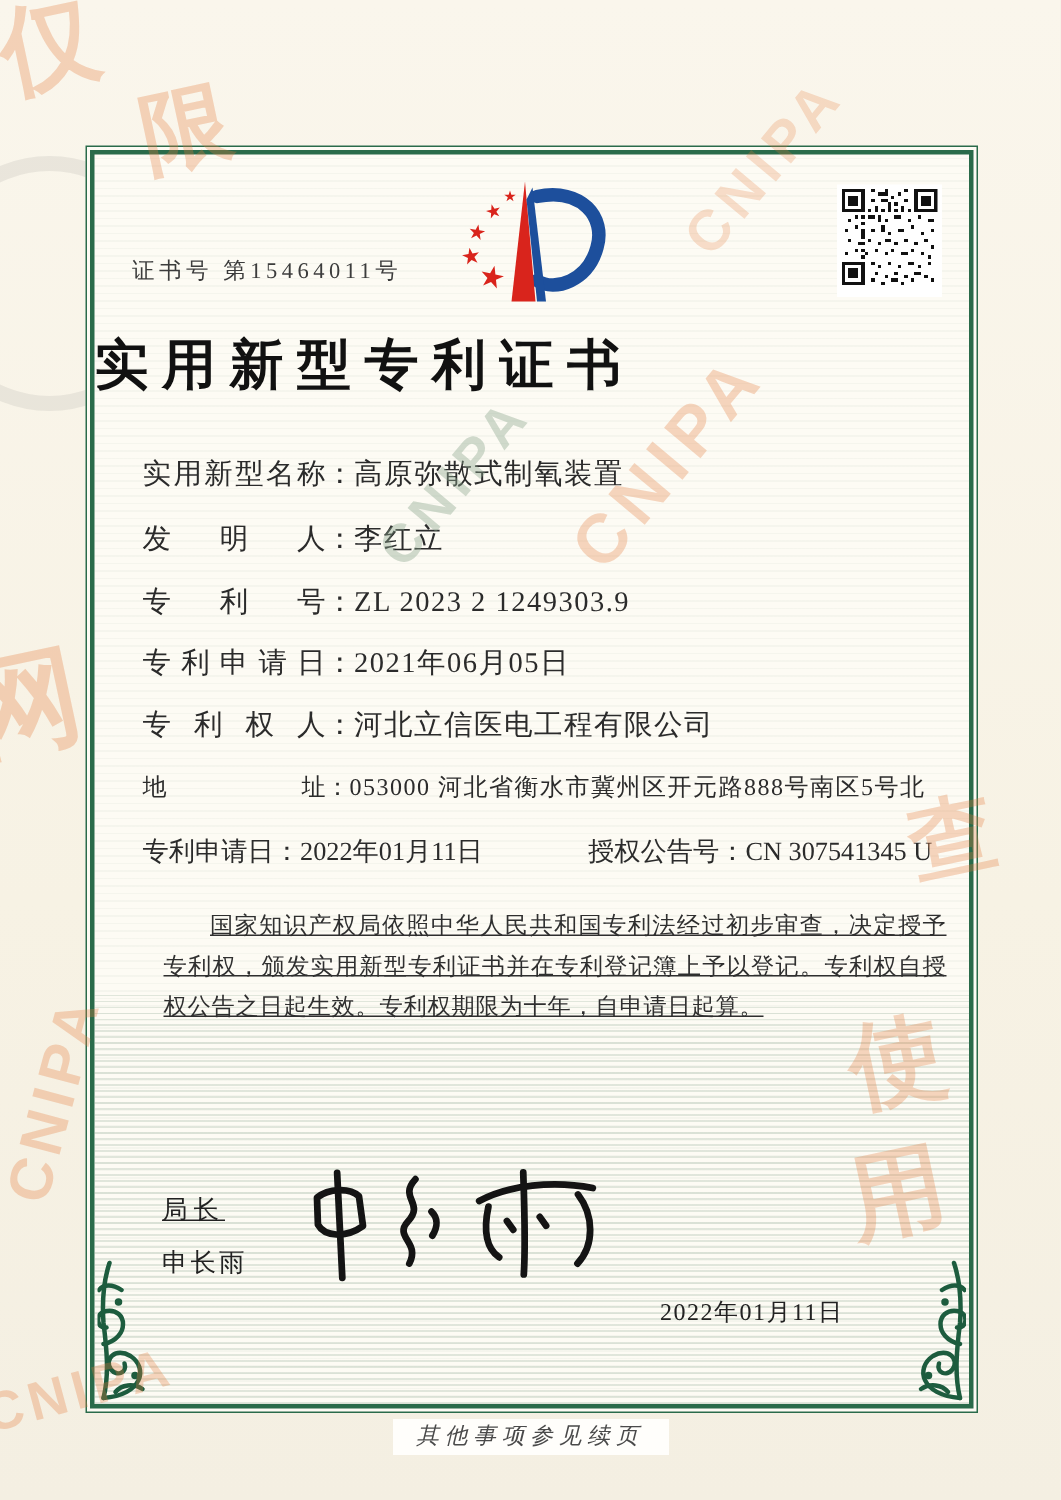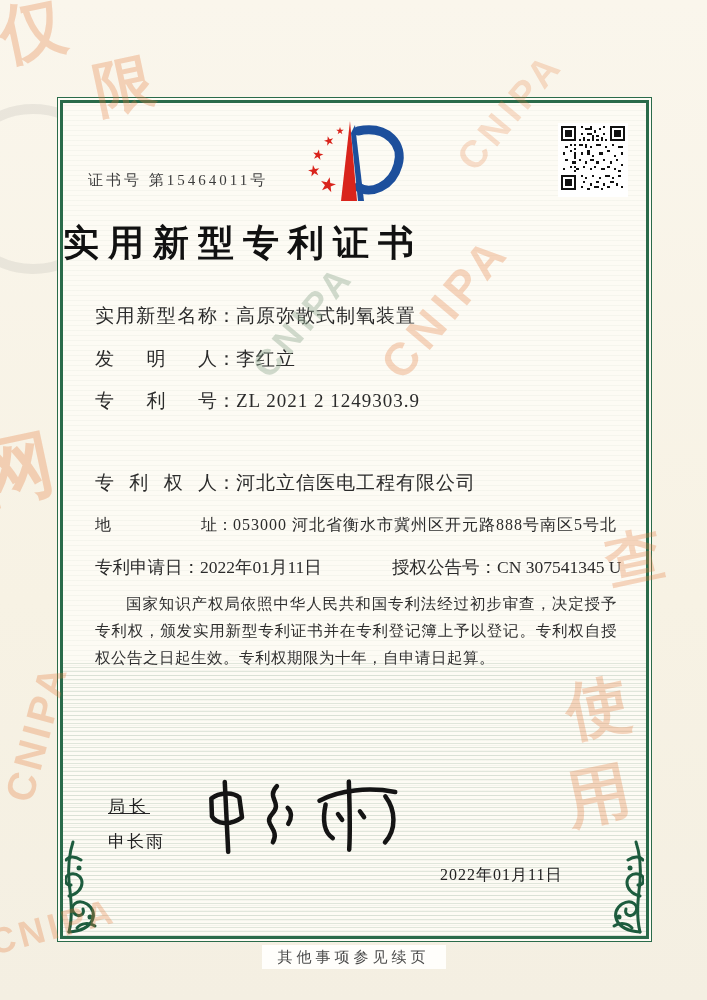--- a/index.html
+++ b/index.html
@@ -51,40 +51,40 @@
     font-size:36px;font-weight:bold;color:#111;letter-spacing:9px;margin:0;
   }
   
   .frow{position:absolute;left:32px;font-size:19px;color:#2b2b2b;white-space:nowrap;}
   .flabel{display:inline-block;width:122px;text-align:justify;text-align-last:justify;}
   .fcolon{display:inline-block;}
   .fvalue{letter-spacing:1px;}
   .grant-no-pair{position:absolute;left:297px;top:0;}
   
   .para{
-    position:absolute;left:32px;width:522px;margin:0;
+    position:absolute;left:32px;width:522px;margin:14px;
     font-size:15.5px;line-height:27px;color:#2f2f2f;text-align:justify;
-    text-indent:2em;letter-spacing:0.5px;
+    text-indent:2em;letter-spacing:0.5px;text-decoration:underline;
   }
   
   .director-title{position:absolute;left:45px;top:692px;font-size:17px;color:#222;letter-spacing:4px;text-decoration:underline;}
   .director-name{position:absolute;left:45px;top:727px;font-size:17px;color:#222;letter-spacing:2px;}
   .signature{position:absolute;left:137px;top:668px;}
   .issue-date{position:absolute;left:377px;top:762px;font-size:16px;color:#222;letter-spacing:1px;}
   .page-num{position:absolute;left:0;top:806px;width:100%;text-align:center;font-size:13.5px;color:#333;letter-spacing:2px;}
   
   .flourish{position:absolute;pointer-events:none;}
   .flourish.br{right:2px;bottom:2px;}
   .flourish.bl{left:2px;bottom:2px;transform:scaleX(-1);}
   
   .footer-note{
     position:absolute;left:0;top:948px;width:100%;text-align:center;
     font-size:15px;color:#4a4a4a;letter-spacing:4px;
   }
-  .footer-note span{background:#fffefb;padding:4px 16px;}
+  .footer-note span{background:#fffefb;padding:4px 16px;font-style:italic;}
 </style>
 </head>
 <body>
 
 <div class="page">
 
   <div class="wm-circle"></div>
 
   <div class="frame">
     <div class="frame-inner">
@@ -213,21 +213,24 @@
 
       <h1 class="title">实用新型专利证书</h1>
 
       <div class="frow" style="top:200px">
         <span class="flabel">实用新型名称</span><span class="fcolon">：</span><span class="fvalue">高原弥散式制氧装置</span>
       </div>
       <div class="frow" style="top:243px">
         <span class="flabel">发明人</span><span class="fcolon">：</span><span class="fvalue">李红立</span>
       </div>
       <div class="frow" style="top:285px">
-        <span class="flabel">专利号</span><span class="fcolon">：</span><span class="fvalue">ZL 2021 2 1249303.9</span>
+        <span class="flabel">专利号</span><span class="fcolon">：</span><span class="fvalue">ZL 2023 2 1249303.9</span>
+      </div>
+      <div class="frow" style="top:326px">
+        <span class="flabel">专利申请日</span><span class="fcolon">：</span><span class="fvalue">2021年06月05日</span>
       </div>
       <div class="frow" style="top:367px">
         <span class="flabel">专利权人</span><span class="fcolon">：</span><span class="fvalue">河北立信医电工程有限公司</span>
       </div>
       <div class="frow" style="top:412px;font-size:16px">
         <span class="flabel">地址</span><span class="fcolon">：</span><span class="fvalue">053000 河北省衡水市冀州区开元路888号南区5号北</span>
       </div>
       <div class="frow" style="top:452px;font-size:17.5px">
         <span>专利申请日</span><span>：</span><span>2022年01月11日</span>
         <span class="grant-no-pair">

